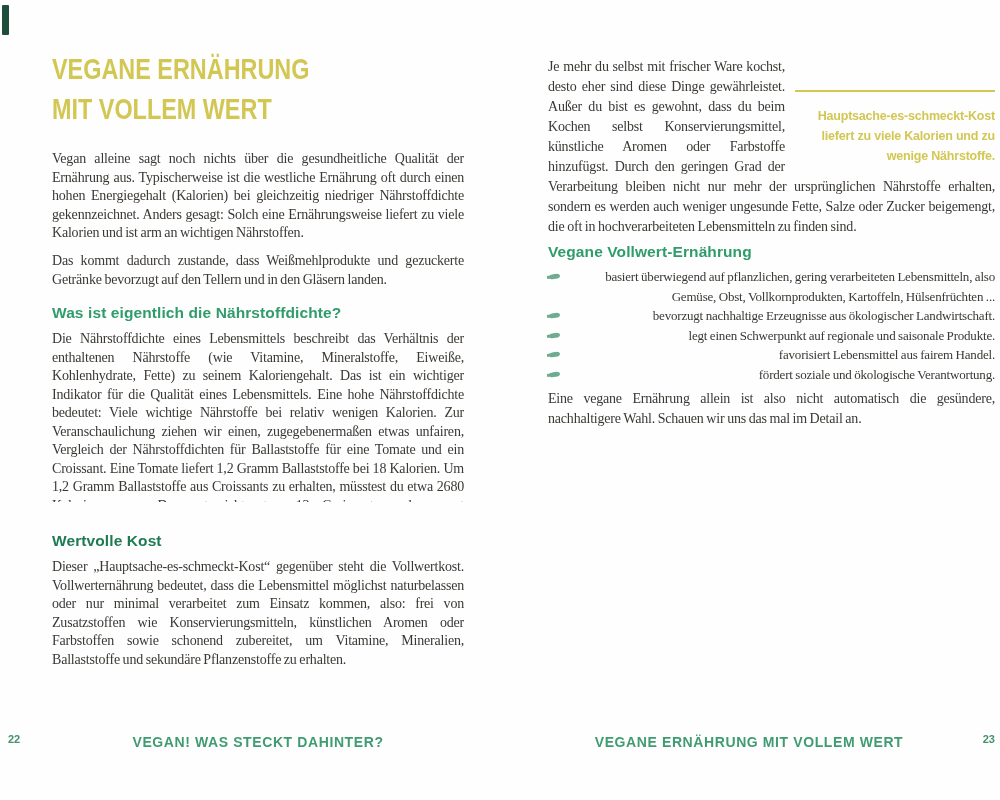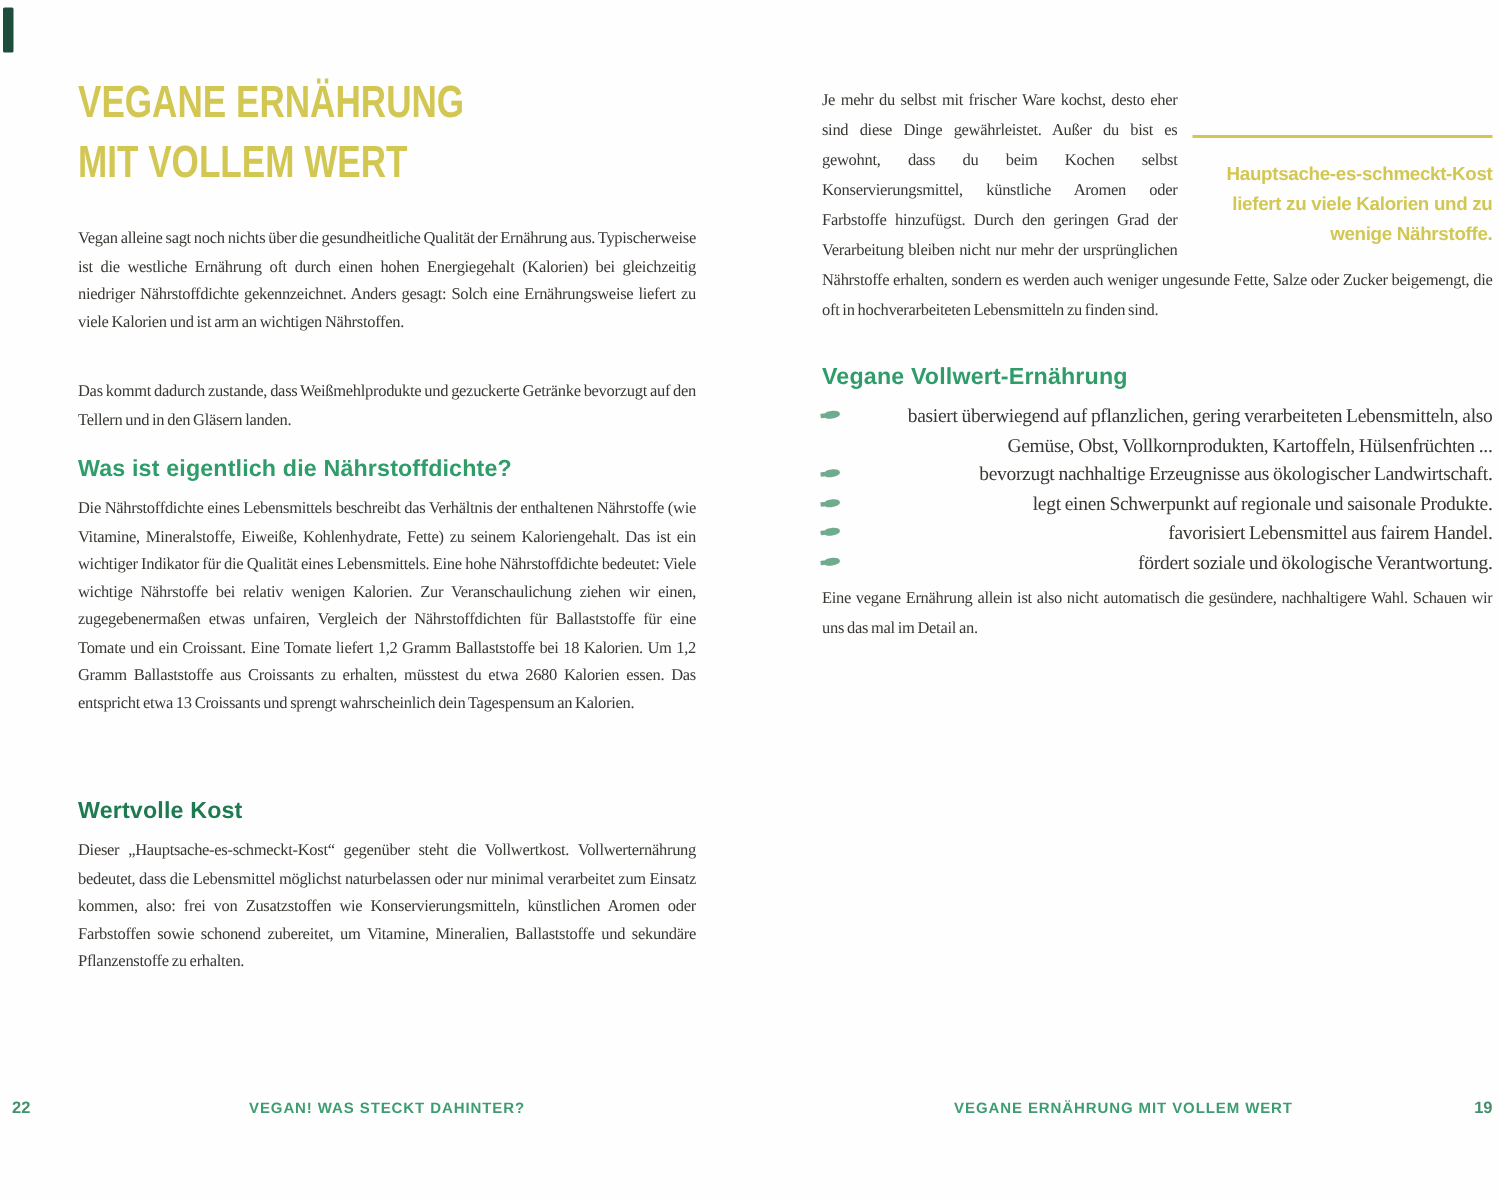--- a/index.html
+++ b/index.html
@@ -22,21 +22,21 @@
 
   .big-title{
     top:49px;
     font-family:"Liberation Sans","DejaVu Sans",sans-serif;
     font-weight:700;font-size:30px;line-height:40px;
     color:#d3c754;letter-spacing:0px;
     transform:scaleX(0.78);transform-origin:left top;
     white-space:nowrap;
   }
   .body-par{
-    font-size:11px;line-height:18.5px;text-align:justify;
+    font-size:14px;line-height:18.5px;text-align:justify;
     letter-spacing:-0.2px;word-spacing:-0.6px;
     hyphens:auto;-webkit-hyphens:auto;
     margin:0;overflow:hidden;
   }
   .sec-head{
     font-family:"Liberation Sans","DejaVu Sans",sans-serif;
     font-weight:700;font-size:15.5px;line-height:18px;
     color:#2f9c6a;letter-spacing:0.1px;
   }
   .sec-head.dark{color:#1e7b51;}
@@ -76,21 +76,21 @@
     background:#6fab8e;border-radius:50% 50% 50% 50%/60% 60% 60% 60%;
     transform:rotate(-7deg);
   }
   .leaf:before{content:"";position:absolute;left:-2px;top:1px;width:4px;height:3px;background:#6fab8e;border-radius:0 50% 50% 0;}
   .rp-p2{top:389px;line-height:20px;max-height:42px;}
 
   
   .footer-chapter{
     position:absolute;top:734px;
     font-family:"Liberation Sans","DejaVu Sans",sans-serif;
-    font-weight:700;font-size:10px;letter-spacing:0.6px;
+    font-weight:700;font-size:14px;letter-spacing:0.6px;
     color:#3f9c72;text-align:center;
   }
   .fc-left{left:52px;width:412px;}
   .fc-right{left:548px;width:447px;padding-right:45px;box-sizing:border-box;}
   .page-num{
     position:absolute;top:733px;
     font-family:"Liberation Sans","DejaVu Sans",sans-serif;
     font-weight:700;font-size:11px;color:#44906c;
   }
   .pn-left{left:8px;}
@@ -156,15 +156,15 @@
         <span>fördert soziale und ökologische Verantwortung.</span>
       </li>
     </ul>
 
     <p class="rp-abs body-par rp-p2">Eine vegane Ernährung allein ist also nicht automatisch die gesündere, nachhaltigere Wahl. Schauen wir uns das mal im Detail an.</p>
   </div>
 
   <div class="page-num pn-left">22</div>
   <div class="footer-chapter fc-left">VEGAN! WAS STECKT DAHINTER?</div>
   <div class="footer-chapter fc-right">VEGANE ERNÄHRUNG MIT VOLLEM WERT</div>
-  <div class="page-num pn-right">19</div>
+  <div class="page-num pn-right">23</div>
 
 </div>
 
 </body></html>

